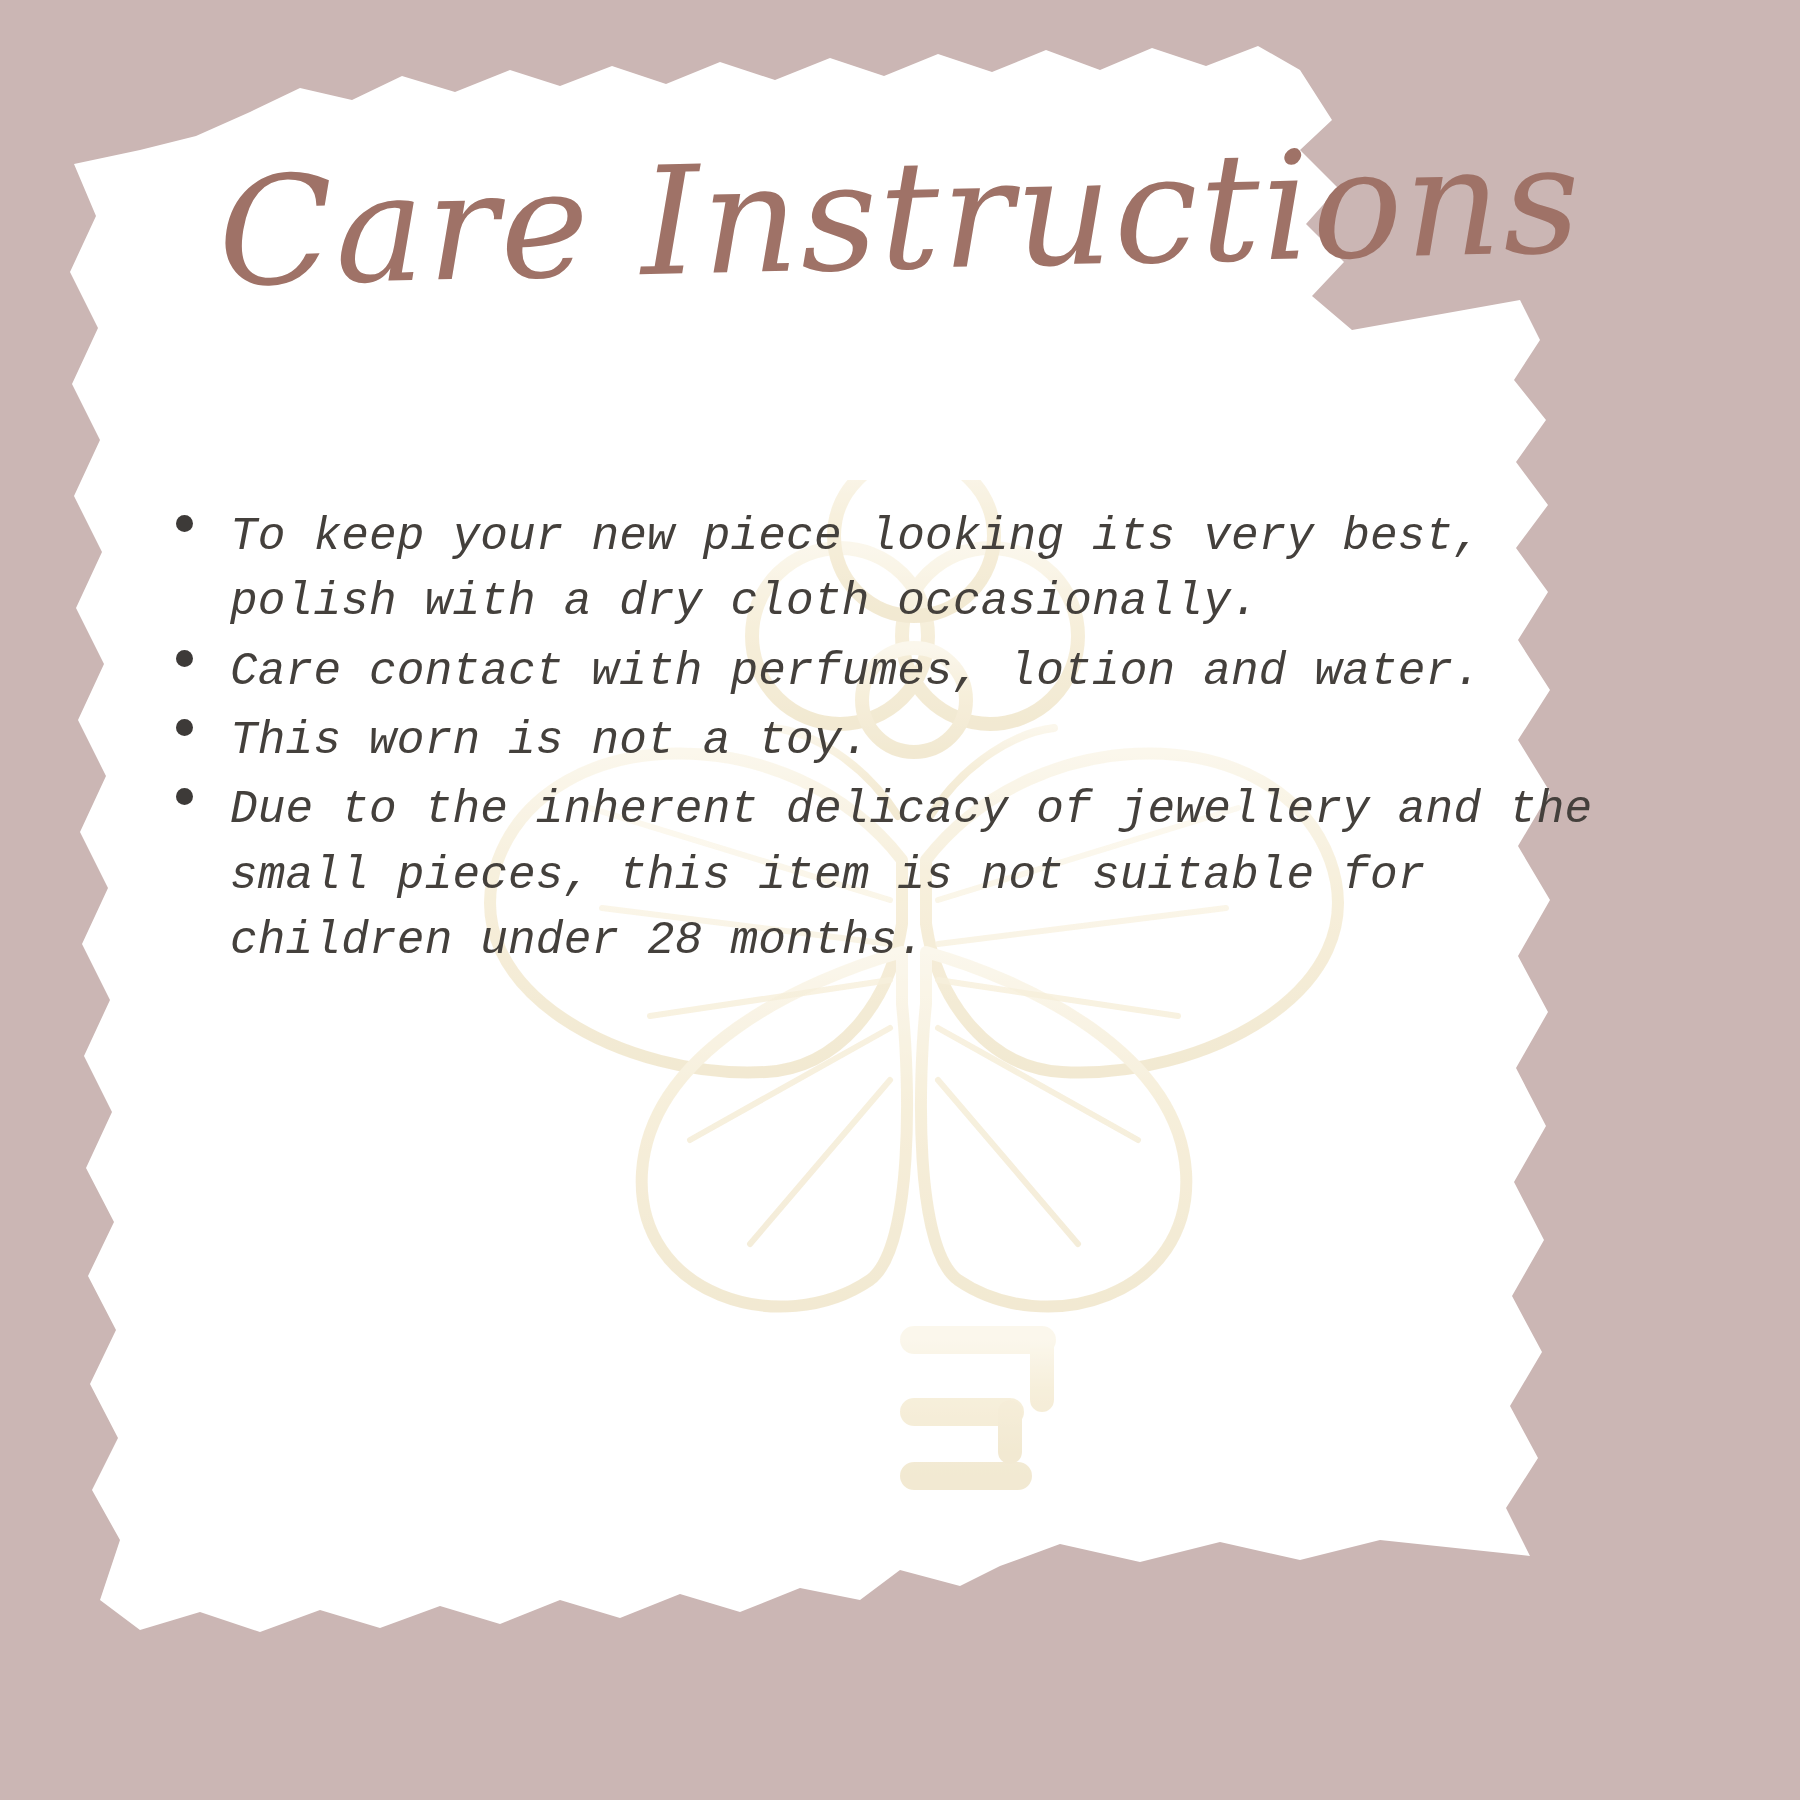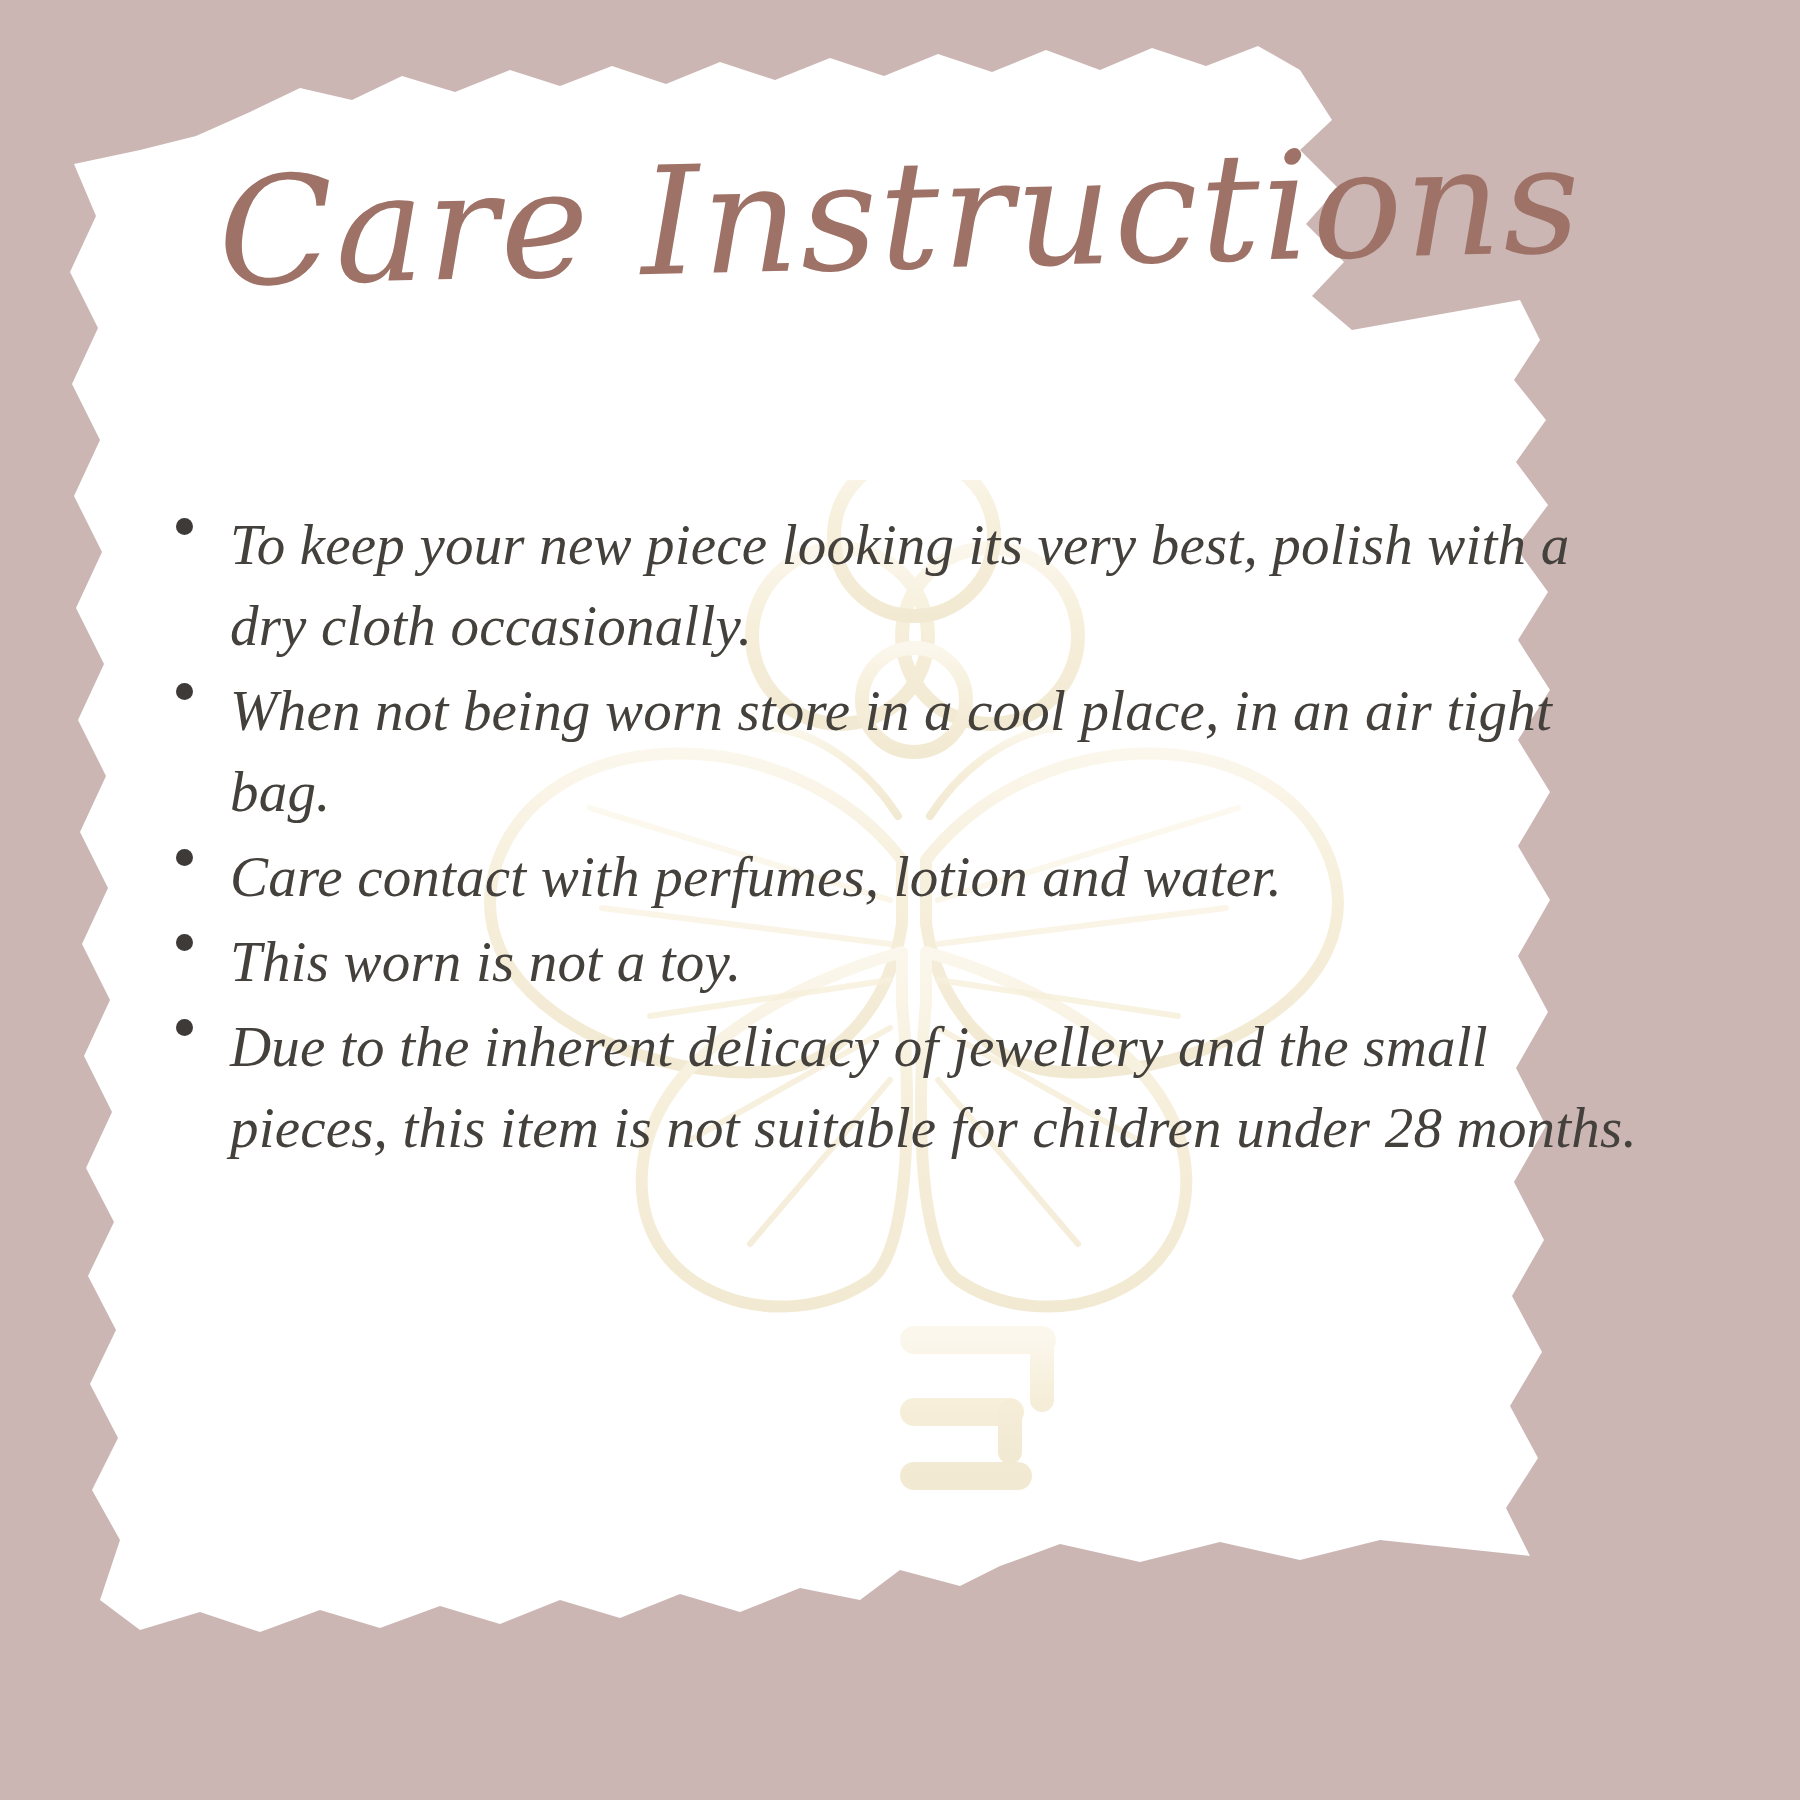--- a/index.html
+++ b/index.html
@@ -89,23 +89,23 @@
     left: 160px;
     width: 1500px;
     margin: 0;
     padding: 0;
     list-style: none;
     color: #44403c;
   }
 
   #list li {
     position: relative;
-    font-family: Liberation Serif, serif;
+    font-family: Liberation Mono, monospace;
     font-style: italic;
-    font-size: 57px;
+    font-size: 46px;
     line-height: 1.42;
     padding-left: 70px;
     margin-bottom: 4px;
     letter-spacing: 0.2px;
   }
 
   #list li .bullet {
     position: absolute;
     left: 16px;
     top: 0.22em;
@@ -188,24 +188,20 @@
       <span class="t-inner">Care Instructions</span>
     </div>
 
     <ul id="list">
       <li>
         <span class="bullet"></span>
         <span>To keep your new piece looking its very best, polish with a dry cloth occasionally.</span>
       </li>
       <li>
         <span class="bullet"></span>
-        <span>When not being worn store in a cool place, in an air tight bag.</span>
-      </li>
-      <li>
-        <span class="bullet"></span>
         <span>Care contact with perfumes, lotion and water.</span>
       </li>
       <li>
         <span class="bullet"></span>
         <span>This worn is not a toy.</span>
       </li>
       <li>
         <span class="bullet"></span>
         <span>Due to the inherent delicacy of jewellery and the small pieces, this item is not suitable for children under 28 months.</span>
       </li>

